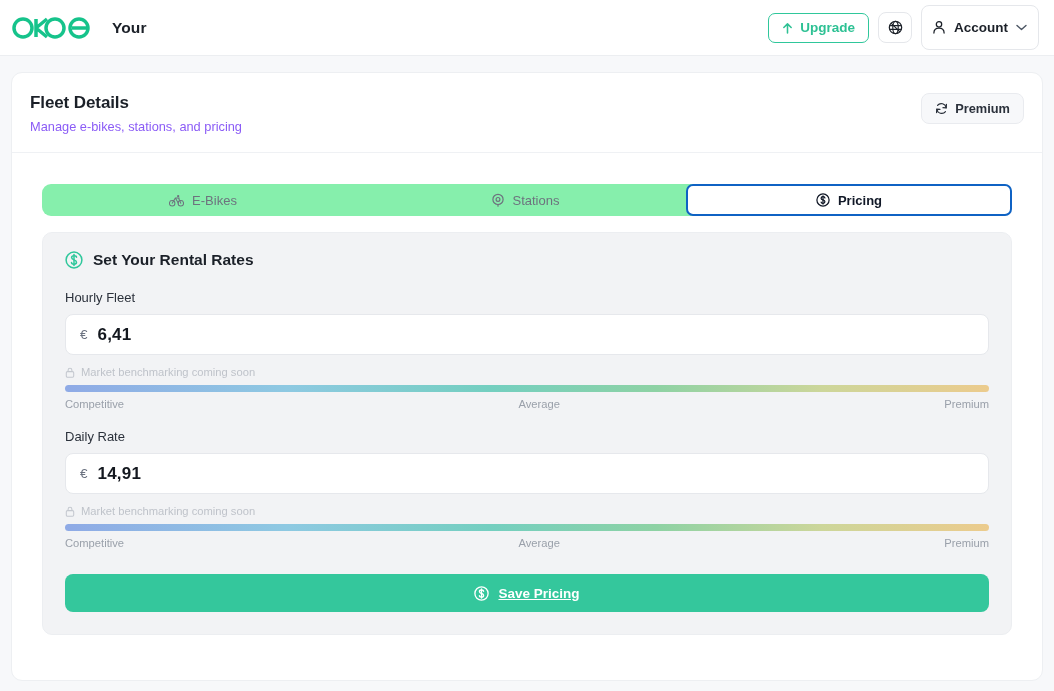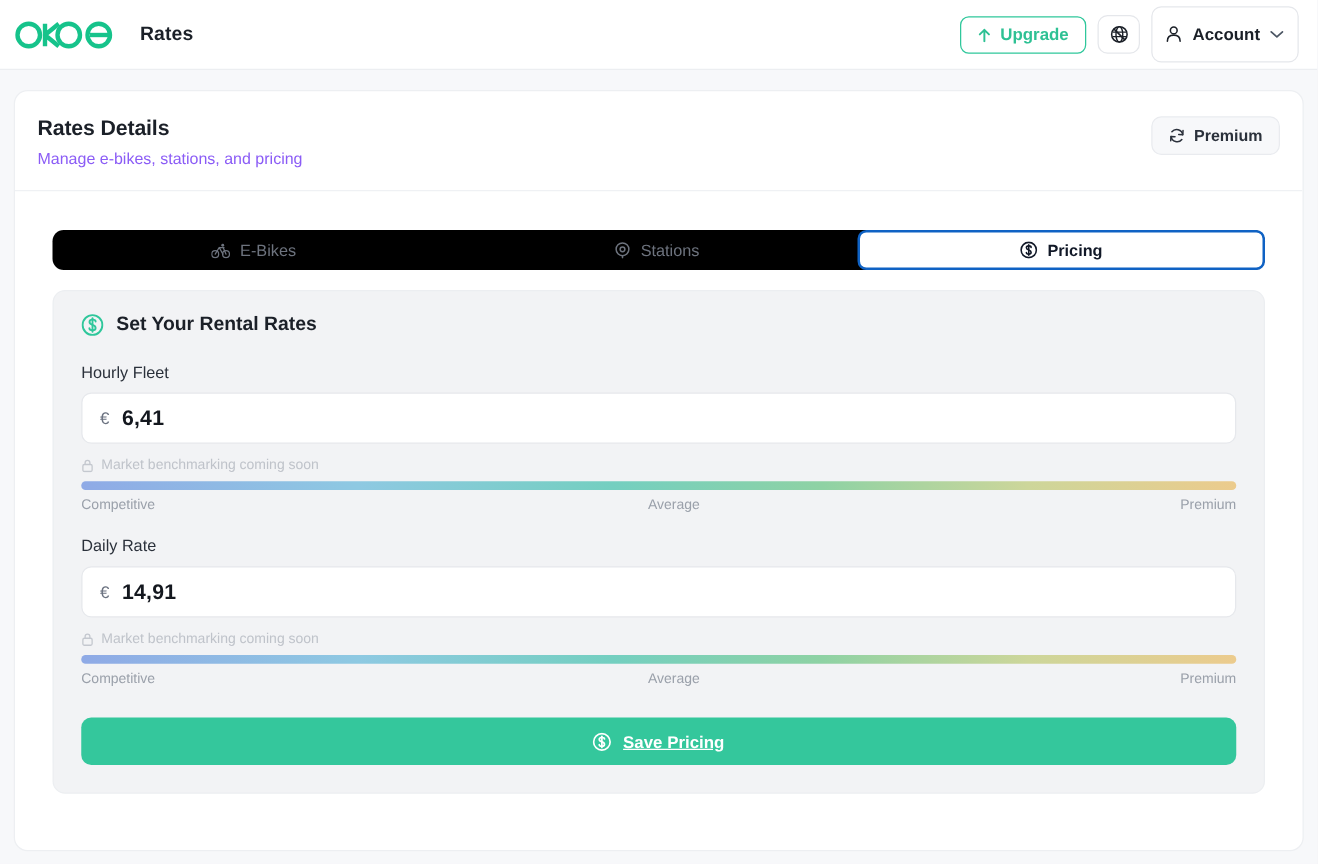--- a/index.html
+++ b/index.html
@@ -107,21 +107,21 @@
     font-size: 12.8px;
     font-weight: bold;
     font-family: "Liberation Sans", sans-serif;
     cursor: pointer;
   }
 
   
   .tabs {
     margin: 31px 30px 0 30px;
     height: 32px;
-    background: #000000;
+    background: #86efac;
     border-radius: 9px;
     display: flex;
     align-items: center;
   }
   .tab {
     flex: 1;
     height: 32px;
     display: flex; align-items: center; justify-content: center; gap: 8px;
     font-size: 13px;
     color: #6d737e;
@@ -226,21 +226,21 @@
       <svg width="88" height="24" viewBox="0 0 176 48" aria-hidden="true">
         <g fill="none" stroke="#16c38b" stroke-width="7">
           <circle cx="22" cy="24" r="18"></circle>
           <circle cx="86" cy="24" r="18"></circle>
           <path d="M48 6 L48 42 M48 24 L70 6 M48 24 L70 42"></path>
           <path d="M152 24 a18 18 0 1 1 -18 -18 a18 18 0 0 1 18 18 z"></path>
           <path d="M120 24 L150 24"></path>
         </g>
       </svg>
     </span>
-    <span class="brand-name">Rates</span>
+    <span class="brand-name">Your</span>
   </div>
 
   <div class="appbar-right">
     <button class="btn-upgrade">
       <span>
         <svg width="11" height="12" viewBox="0 0 12 13">
           <path d="M6 12 L6 2 M2 6 L6 2 L10 6" stroke="#2ec194" stroke-width="1.7" fill="none" stroke-linecap="round" stroke-linejoin="round"></path>
         </svg>
       </span>
       <span>Upgrade</span>
@@ -271,21 +271,21 @@
         </svg>
       </span>
     </button>
   </div>
 </div>
 
 <div class="page-card">
 
   <div class="page-head">
     <div>
-      <div class="page-title">Rates Details</div>
+      <div class="page-title">Fleet Details</div>
       <div class="page-sub">Manage e-bikes, stations, and pricing</div>
     </div>
     <button class="btn-refresh">
       <span>
         <svg width="13" height="13" viewBox="0 0 14 14">
           <path d="M12 6.2 A5.3 5.3 0 0 0 2.7 3.6" fill="none" stroke="#2b313b" stroke-width="1.3" stroke-linecap="round"></path>
           <path d="M2 7.8 A5.3 5.3 0 0 0 11.3 10.4" fill="none" stroke="#2b313b" stroke-width="1.3" stroke-linecap="round"></path>
           <path d="M12.3 2.6 L12.1 6.3 L8.6 6.1" fill="none" stroke="#2b313b" stroke-width="1.3" stroke-linecap="round" stroke-linejoin="round"></path>
           <path d="M1.7 11.4 L1.9 7.7 L5.4 7.9" fill="none" stroke="#2b313b" stroke-width="1.3" stroke-linecap="round" stroke-linejoin="round"></path>
         </svg>

